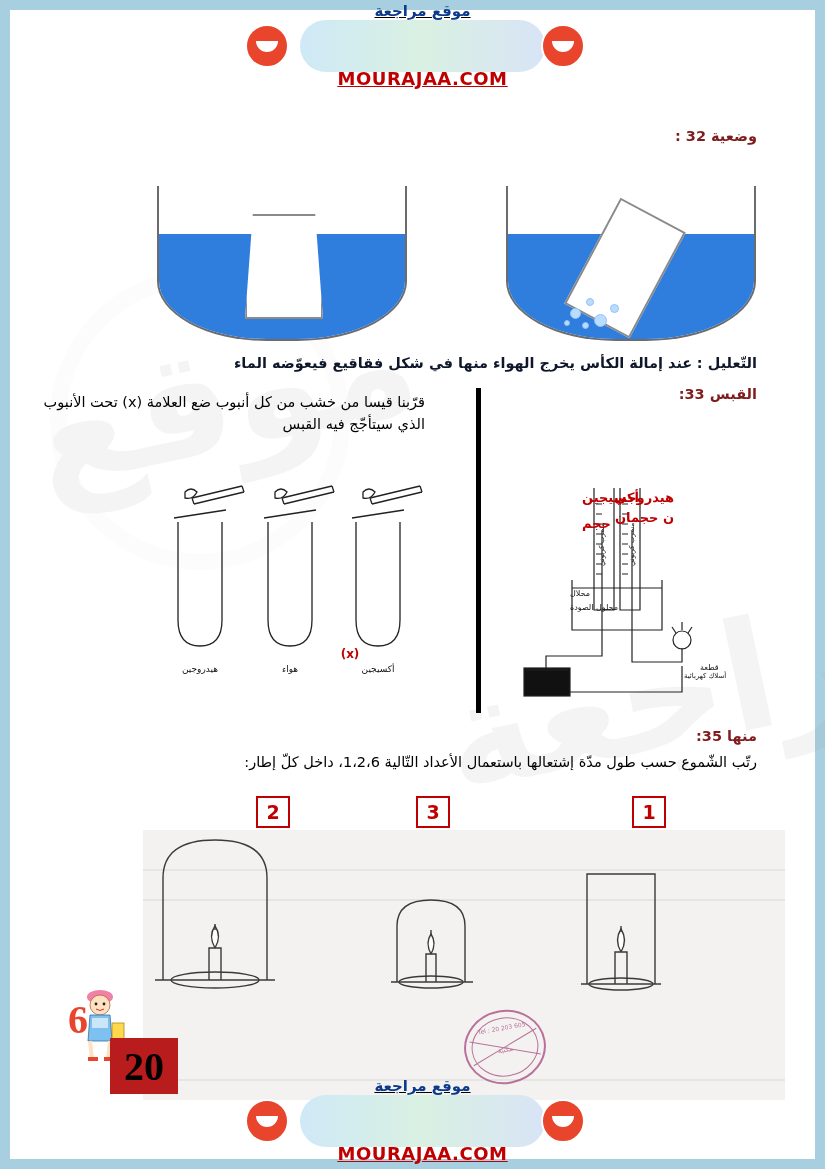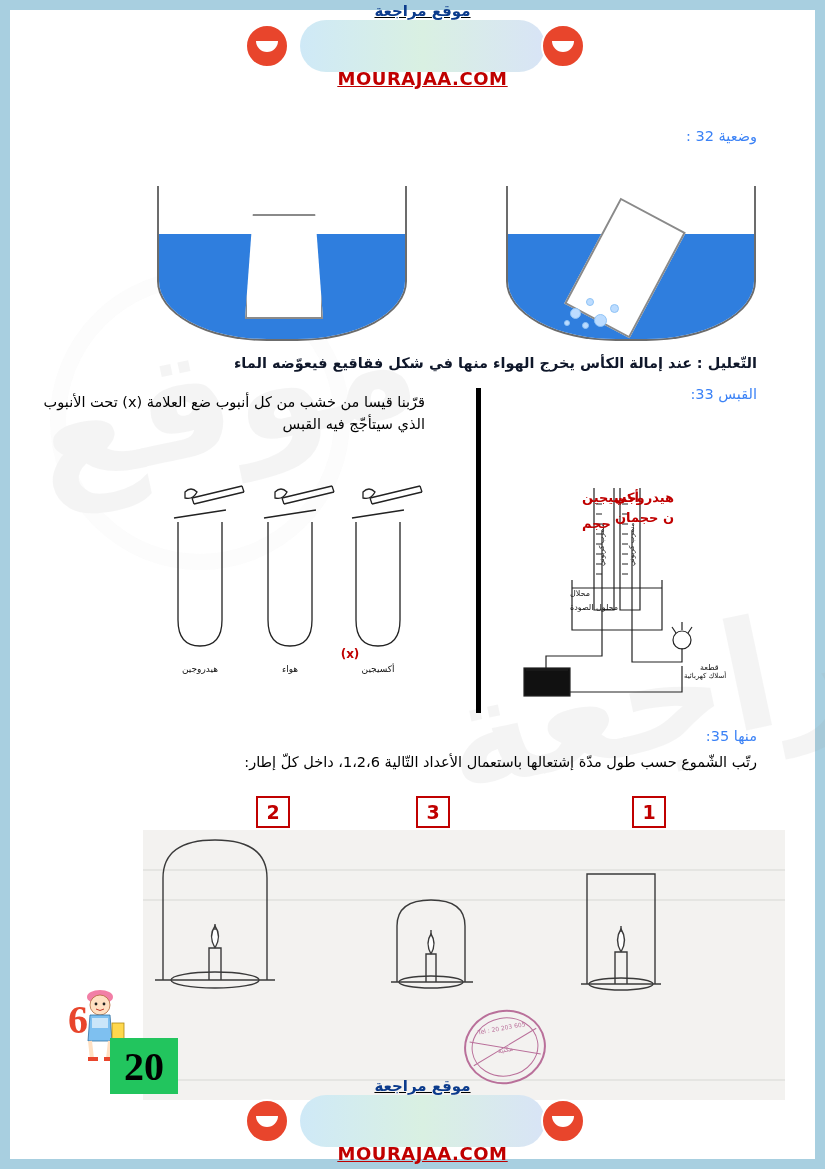--- a/index.html
+++ b/index.html
@@ -71,21 +71,21 @@
     background:#fff;
   }
   .lb1 { left:235px; top:14px; }
   .lb2 { left:531px; top:14px; }
   .lb3 { left:235px; top:1089px; }
   .lb4 { left:531px; top:1089px; }
 
   
   .rtl { direction:rtl; text-align:right; }
   .q-head {
-    font-size:14.5px; font-weight:normal; color:#3b82f6;
+    font-size:14.5px; font-weight:bold; color:#7f1d1d;
     direction:rtl; text-align:right;
   }
   .q-body {
     font-size:14.5px; color:#000; direction:rtl; text-align:right;
     line-height:1.5;
   }
   .red { color:#0f172a; font-weight:bold; }
 
   .block { position:absolute; }
 
@@ -152,21 +152,21 @@
 
   .candles-img {
     position:absolute; left:133px; top:820px; width:642px; height:270px;
     background:#f2f1ef;
     overflow:hidden;
   }
 
   
   .pagenum {
     position:absolute; left:100px; top:1028px; width:68px; height:56px;
-    background:#22c55e; color:#000; font-size:40px; font-weight:bold;
+    background:#b91c1c; color:#000; font-size:40px; font-weight:bold;
     display:flex; align-items:center; justify-content:center;
     font-family:"Liberation Serif", serif;
   }
   .six {
     position:absolute; left:58px; top:986px;
     color:#e8452c; font-size:40px; font-weight:bold; font-family:"Liberation Serif", serif;
   }
   .mascot { position:absolute; left:60px; top:975px; width:60px; height:80px; }
 
   .stamp {

